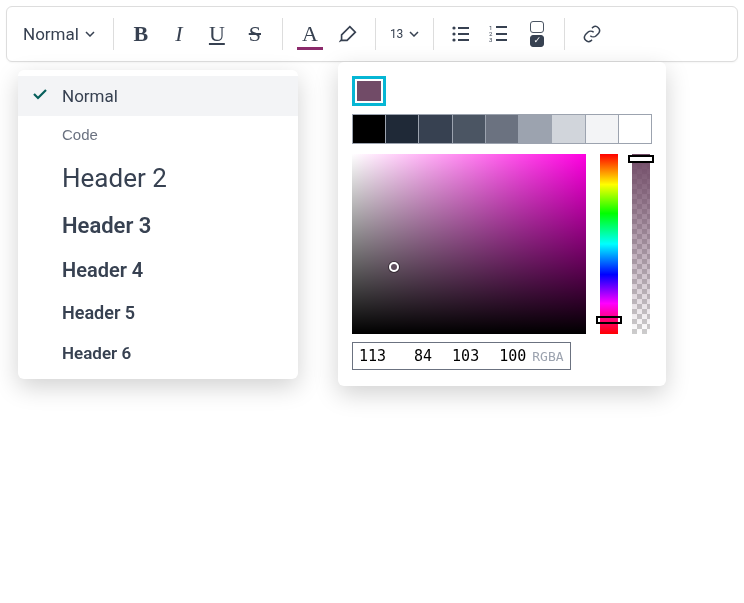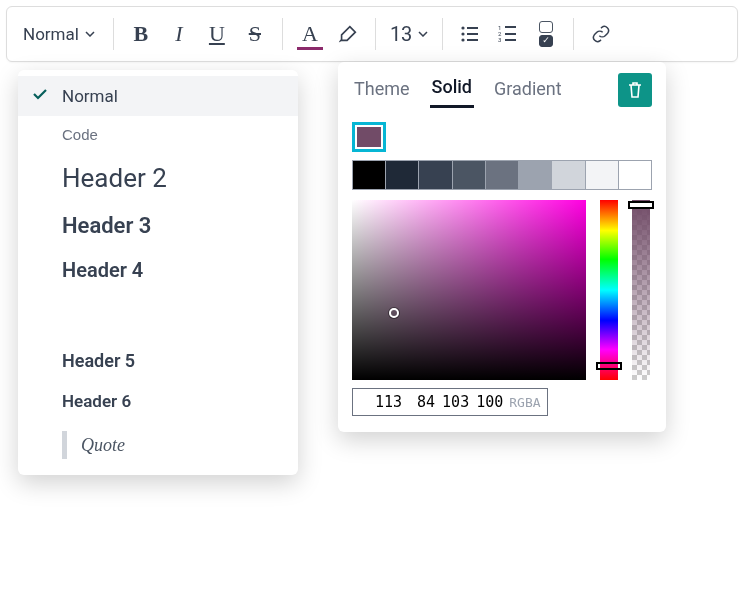--- a/index.html
+++ b/index.html
@@ -24,21 +24,21 @@
 .heading-dd { position: absolute; left: 18px; top: 70px; width: 280px; background: #fff; border-radius: 6px; box-shadow: 0 8px 24px rgba(0,0,0,0.18); padding: 6px 0; }
 .hd-item { display: flex; align-items: center; padding: 10px 18px 10px 44px; position: relative; color: #374151; cursor: pointer; }
 .hd-item.active { background: #f3f4f6; }
 .hd-item .chk { position: absolute; left: 14px; color: #065f5b; }
 .hd-normal { font-size: 17px; }
 .hd-code { font-family: Liberation Sans, sans-serif; font-size: 15px; color: #6b7280; }
 .hd-h1 { font-size: 38px; font-weight: 700; }
 .hd-h2 { font-size: 26px; font-weight: 400; }
 .hd-h3 { font-size: 22px; font-weight: 600; }
 .hd-h4 { font-size: 20px; font-weight: 600; text-align: right; }
-.hd-h5 { font-size: 18px; font-weight: 600; margin-top: 48px; }
+.hd-h5 { font-size: 18px; font-weight: 600; }
 .hd-h6 { font-size: 17px; font-weight: 600; }
 .hd-quote { display: flex; align-items: center; }
 .quote-bar { width: 5px; height: 28px; background: #d1d5db; margin-right: 14px; }
 .quote-txt { font-style: italic; font-family: Georgia, serif; font-size: 18px; color: #4b5563; }
 
 
 .color-pop { position: absolute; left: 338px; top: 62px; width: 328px; background: #fff; border-radius: 6px; box-shadow: 0 8px 24px rgba(0,0,0,0.18); padding-bottom: 16px; }
 .color-tabs { display: flex; align-items: center; padding: 10px 14px 0 14px; gap: 18px; }
 .ctab { font-size: 18px; color: #6b7280; padding: 4px 2px 8px 2px; cursor: pointer; }
 .ctab.active { color: #111827; border-bottom: 3px solid #111827; font-weight: 500; }
@@ -58,21 +58,21 @@
 .sv-dot { position: absolute; width: 10px; height: 10px; border: 2px solid #fff; border-radius: 50%; box-shadow: 0 0 0 1px rgba(0,0,0,0.4); transform: translate(-50%,-50%); }
 .hue { width: 18px; height: 180px; position: relative; cursor: pointer; background: linear-gradient(to bottom, #f00 0%, #ff0 17%, #0f0 33%, #0ff 50%, #00f 67%, #f0f 83%, #f00 100%); }
 .hue-thumb { position: absolute; left: -4px; width: 26px; height: 8px; border: 2px solid #000; background: rgba(255,255,255,0.0); transform: translateY(-50%); }
 .alpha { width: 18px; height: 180px; position: relative; cursor: pointer; background-image: linear-gradient(45deg,#ccc 25%,transparent 25%),linear-gradient(-45deg,#ccc 25%,transparent 25%),linear-gradient(45deg,transparent 75%,#ccc 75%),linear-gradient(-45deg,transparent 75%,#ccc 75%); background-size: 10px 10px; background-position: 0 0,0 5px,5px -5px,-5px 0; }
 .alpha-overlay { position: absolute; inset: 0; }
 .alpha-thumb { position: absolute; left: -4px; width: 26px; height: 8px; border: 2px solid #000; background: #fff; transform: translateY(-50%); }
 
 .inputs { display: flex; margin: 6px 14px 0 14px; gap: 22px; font-family: ui-monospace, Menlo, monospace; font-size: 15px; }
 .ibox { border: 1px solid #6b7280; padding: 4px 6px; display: flex; align-items: center; gap: 6px; }
 .ibox .lbl { color: #9ca3af; font-size: 13px; }
-.rgba-vals { display: flex; gap: 7px; margin-left: 16px; }
+.rgba-vals { display: flex; gap: 20px; }
 .rgba-vals span { min-width: 26px; text-align: right; }
 </style>
 </head>
 <body>
 
 <div class="toolbar">
   <div class="tbtn normal">
     <span>Normal</span>
     <span class="caret">
       <svg width="10" height="6" viewBox="0 0 10 6">
@@ -94,21 +94,21 @@
   </div>
   <div class="tbtn">
     <svg width="22" height="22" viewBox="0 0 24 24">
         <path d="M14 4l6 6-9 9H5v-6l9-9z" fill="none" stroke="#374151" stroke-width="1.8"></path>
         <path d="M5 19c-1 2-3 2-3 2s1-2 2-3" fill="#374151"></path>
       </svg>
   </div>
   <div class="sep"></div>
 
   <div class="tbtn">
-    <span style="font-size:20px">13</span>
+    <span style="font-size:12px">13</span>
     <span class="caret">
       <svg width="10" height="6" viewBox="0 0 10 6">
           <path d="M1 1l4 4 4-4" stroke="#374151" stroke-width="1.5" fill="none"></path>
         </svg>
     </span>
   </div>
   <div class="sep"></div>
 
   <div class="tbtn">
     <svg width="20" height="20" viewBox="0 0 20 20">
@@ -165,39 +165,23 @@
       <div class="hd-item">
         <span class="hd-h4">Header 4</span>
       </div>
       <div class="hd-item">
         <span class="hd-h5">Header 5</span>
       </div>
       <div class="hd-item">
         <span class="hd-h6">Header 6</span>
       </div>
     </div>
-  <div class="hd-item">
-    <div class="hd-quote">
-      <div class="quote-bar"></div>
-      <span class="quote-txt">Quote</span>
-    </div>
-  </div>
 </div>
 
 <div class="color-pop">
-  <div class="color-tabs">
-    <div class="ctab">Theme</div>
-    <div class="ctab active">Solid</div>
-    <div class="ctab">Gradient</div>
-    <div class="trash">
-      <svg width="16" height="18" viewBox="0 0 16 18">
-          <path d="M2 4h12M6 4V2h4v2M4 4l1 12h6l1-12" fill="none" stroke="#fff" stroke-width="1.6"></path>
-        </svg>
-    </div>
-  </div>
 
   <div class="current-sw">
     <div class="current-sw-inner" id="cur-sw" style="background: rgb(113, 75, 103);"></div>
   </div>
 
   <div class="palette" id="palette">
       <div class="pcell" style="background: rgb(0, 0, 0);"></div>
       <div class="pcell" style="background: rgb(31, 41, 55);"></div>
       <div class="pcell" style="background: rgb(55, 65, 81);"></div>
       <div class="pcell" style="background: rgb(75, 85, 99);"></div>

